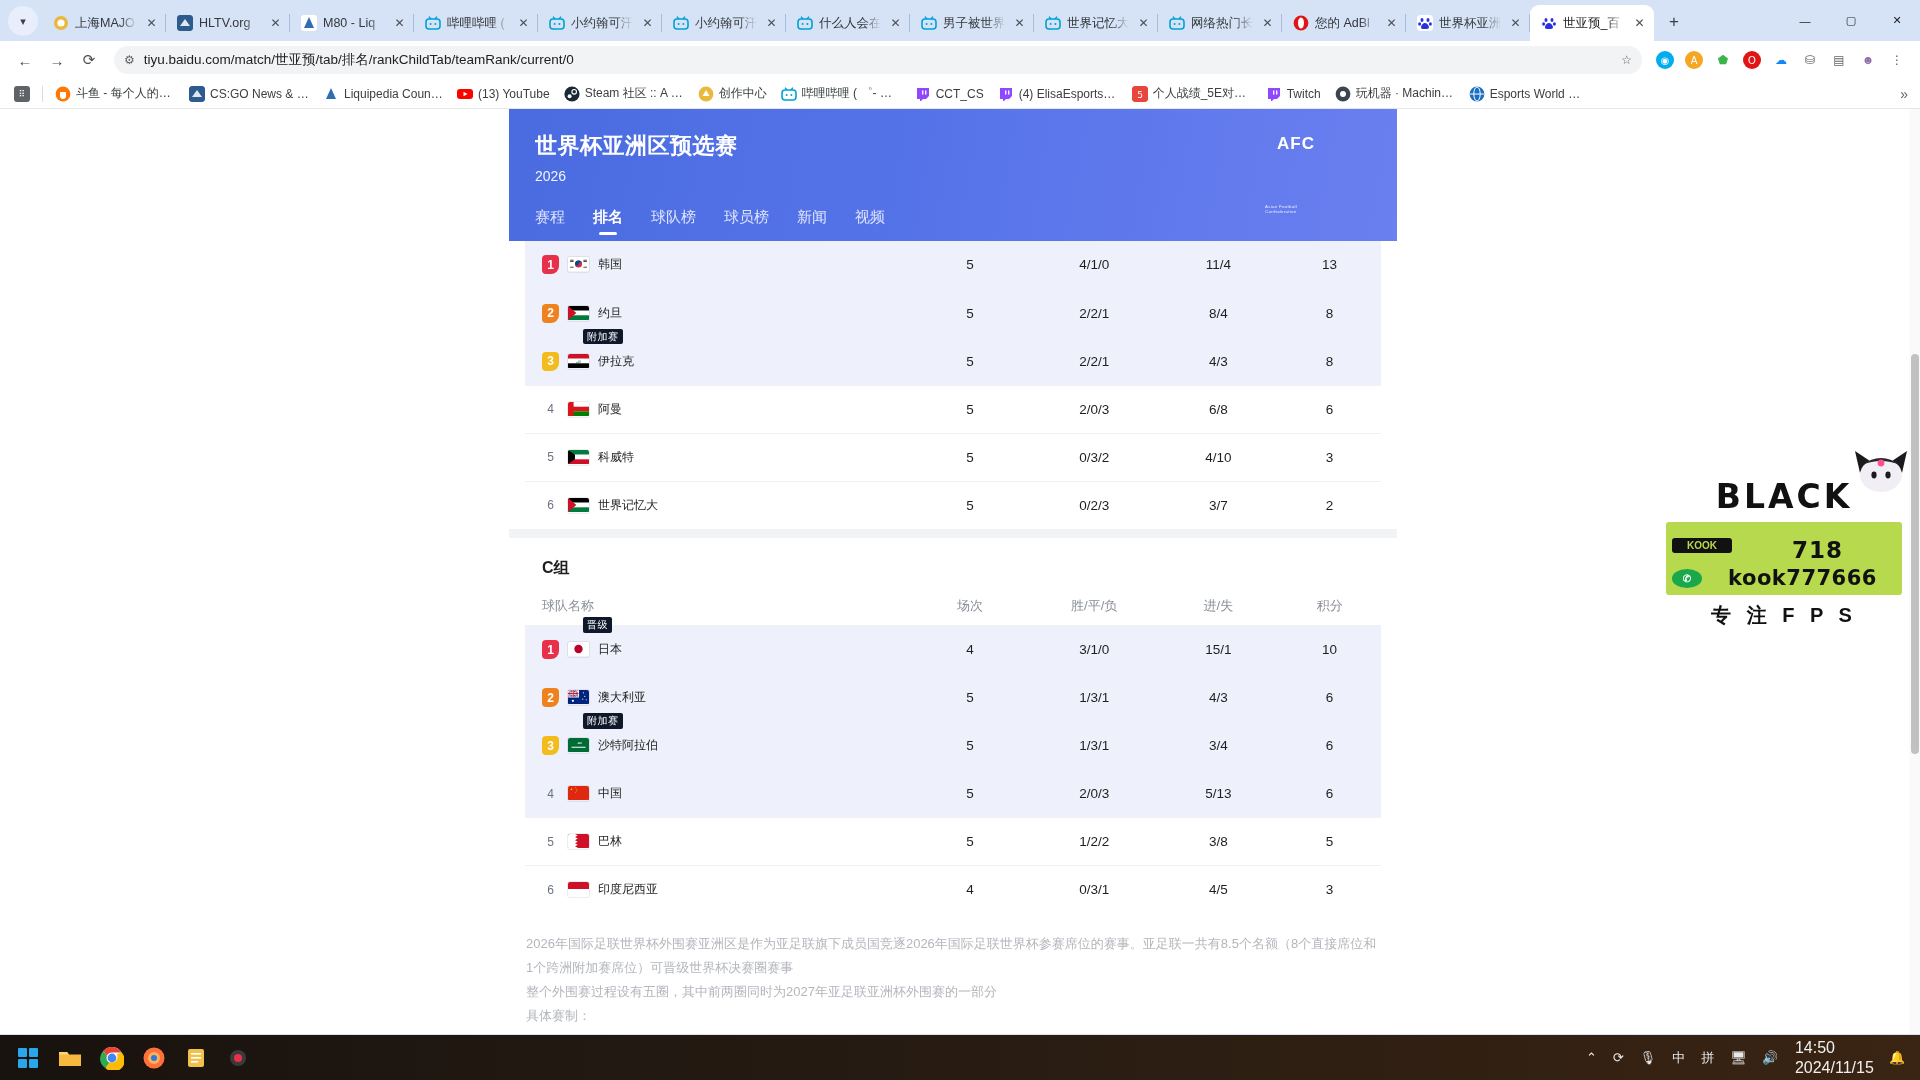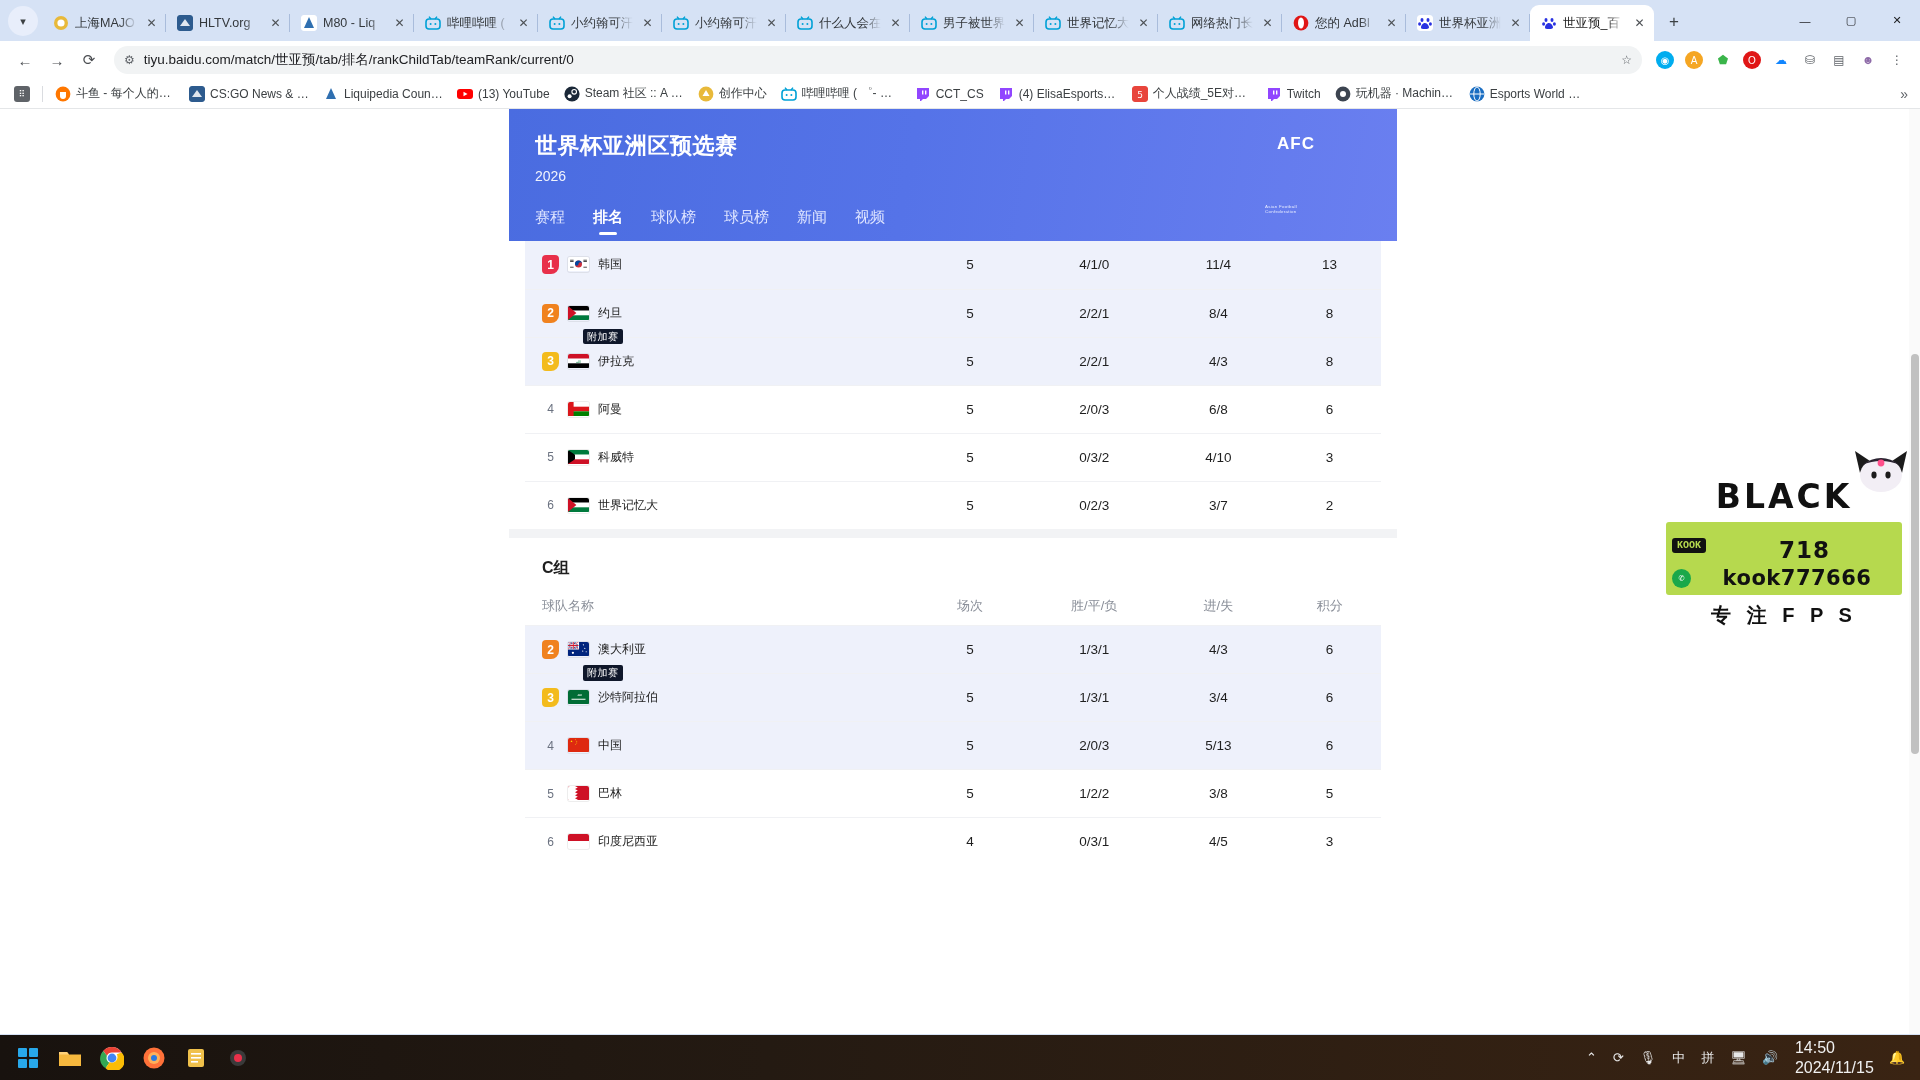--- a/index.html
+++ b/index.html
@@ -211,21 +211,21 @@
   .wm-kuromi {
     position: absolute; right: -8px; top: -34px; width: 58px; height: 52px;
   }
   .wm-box {
     margin-top: 6px; background: #b6d94e; border-radius: 3px;
     padding: 5px 6px; display: flex; flex-direction: column; gap: 3px;
   }
   .wm-row { display: flex; align-items: center; gap: 7px; }
   .wm-chip {
     background: #111; color: #b6d94e; font-size: 10px; font-weight: 700;
-    padding: 2px 5px; border-radius: 3px; font-family: Liberation Mono, monospace;
+    padding: 2px 15px; border-radius: 3px; font-family: Liberation Sans, sans-serif;
   }
   .wm-chip.green { background: #1aa84a; color: #fff; border-radius: 50%;
     width: 19px; height: 19px; display: flex; align-items: center; justify-content: center; }
   .wm-num {
     font-family: "DejaVu Sans", sans-serif; font-weight: 700; font-size: 23px;
     color: #111; letter-spacing: 1px; flex: 1; text-align: center; margin-top: 10px;
   }
   .wm-id {
     font-family: "DejaVu Sans", sans-serif; font-weight: 700; font-size: 21px;
     color: #111; letter-spacing: .5px; flex: 1; text-align: center;
@@ -765,20 +765,37 @@
                 <th class="teamcol">球队名称</th>
                 <th>场次</th>
                 <th>胜/平/负</th>
                 <th>进/失</th>
                 <th>积分</th>
               </tr>
             </thead>
             <tbody>
               <tr class="qual ">
                 <td class="teamcell">
+                  <span class="badge">晋级</span>
+                  <span class="teaminner">
+                    <span class="pos p1">1</span>
+                    <span class="flag"><svg viewBox="0 0 30 20">
+                        <rect width="30" height="20" fill="#fff"></rect>
+                        <circle cx="15" cy="10" r="6" fill="#bc002d"></circle>
+                      </svg></span>
+                    <span class="tname">日本</span>
+                  </span>
+                </td>
+                <td>4</td>
+                <td>3/1/0</td>
+                <td>15/1</td>
+                <td>10</td>
+              </tr>
+              <tr class="qual ">
+                <td class="teamcell">
                   <span class="teaminner">
                     <span class="pos p2">2</span>
                     <span class="flag"><svg viewBox="0 0 30 20">
                         <rect width="30" height="20" fill="#00247d"></rect>
                         <path d="M0 0 L15 10 M15 0 L0 10 M0 0 h15 v10 h-15z" stroke="#fff" stroke-width="1.6" fill="none"></path>
                         <path d="M0 0 L15 10 M15 0 L0 10" stroke="#cf142b" stroke-width=".9"></path>
                         <path d="M7.5 0 v10 M0 5 h15" stroke="#fff" stroke-width="2.6"></path>
                         <path d="M7.5 0 v10 M0 5 h15" stroke="#cf142b" stroke-width="1.4"></path>
                         <g fill="#fff">
                           <circle cx="7" cy="15.5" r="1.6"></circle>
@@ -865,20 +882,25 @@
                 </td>
                 <td>4</td>
                 <td>0/3/1</td>
                 <td>4/5</td>
                 <td>3</td>
               </tr>
             </tbody>
           </table>
         </div>
 
+      <div class="notes" id="notes-container">
+          <p>2026年国际足联世界杯外围赛亚洲区是作为亚足联旗下成员国竞逐2026年国际足联世界杯参赛席位的赛事。亚足联一共有8.5个名额（8个直接席位和1个跨洲附加赛席位）可晋级世界杯决赛圈赛事</p>
+          <p>整个外围赛过程设有五圈，其中前两圈同时为2027年亚足联亚洲杯外围赛的一部分</p>
+          <p>具体赛制：</p>
+        </div>
 
     </div>
 
 
     <div class="wm-right">
       <div class="wm-black">
         <span>BLACK</span>
         <svg class="wm-kuromi" viewBox="0 0 58 52" aria-hidden="true">
           <path d="M8 30 L3 8 L18 18 Z" fill="#1b1b1b"></path>
           <path d="M50 30 L55 8 L40 18 Z" fill="#1b1b1b"></path>

